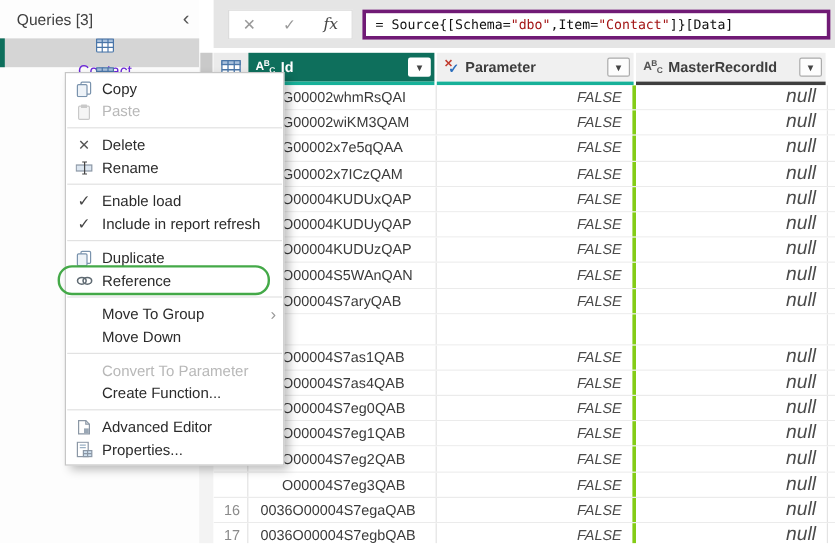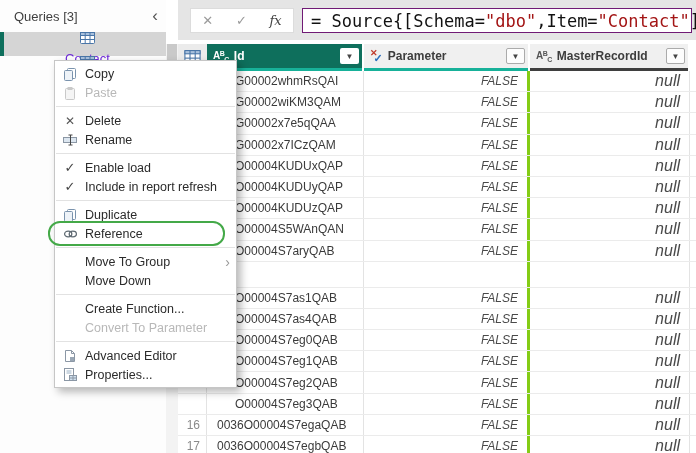--- a/index.html
+++ b/index.html
@@ -23,22 +23,22 @@
 
   
   .formula-bar{position:absolute;left:178px;top:0;width:518px;height:40px;background:#e5e5e5;}
   .fb-buttons{position:absolute;left:12px;top:8px;width:104px;height:25px;background:#fff;
               border:1px solid #dcdcdc;box-sizing:border-box;display:flex;align-items:center;
               justify-content:space-around;}
   .fb-cancel{color:#9a9a9a;font-size:13px;cursor:pointer;}
   .fb-check{color:#9a9a9a;font-size:13px;cursor:pointer;}
   .fb-fx{font-family:"DejaVu Serif",serif;font-style:italic;font-size:13px;color:#444;cursor:pointer;}
   .fb-input{position:absolute;left:124px;top:8px;right:4px;height:25px;background:#fff;
-            border:1px solid #701a75;box-sizing:border-box;display:flex;align-items:center;
-            padding-left:8px;font-family:"DejaVu Sans Mono",monospace;font-size:17px;white-space:pre;}
+            border:3px solid #701a75;box-sizing:border-box;display:flex;align-items:center;
+            padding-left:8px;font-family:"DejaVu Sans Mono",monospace;font-size:11px;white-space:pre;}
   .fb-input .code{color:#111;}
   .fb-input .string{color:#a31515;}
 
   
   .grid{position:absolute;left:178px;top:44px;width:518px;height:409px;background:#fff;}
   .hdr{position:absolute;top:0;height:24px;box-sizing:border-box;display:flex;align-items:center;
        font-size:12px;font-weight:bold;cursor:pointer;}
   .hdr-corner{left:0;width:29px;background:#ebebeb;justify-content:center;}
   .hdr-id{left:29px;width:155px;background:#0e6f5c;color:#fff;padding:0 3px 0 6px;gap:5px;}
   .hdr-isdel{left:186px;width:164px;background:#f0f0f0;color:#3d3d3d;padding:0 3px 0 6px;gap:5px;}
@@ -374,27 +374,27 @@
       <div class="m-item">
         <span class="m-icon"></span>
         <span class="m-label">Move To Group</span>
         <span class="m-arrow">›</span>
       </div>
       <div class="m-item">
         <span class="m-icon"></span>
         <span class="m-label">Move Down</span>
       </div>
       <div class="m-sep"></div>
-      <div class="m-item">
-        <span class="m-icon"></span>
-        <span class="m-label">Create Function...</span>
-      </div>
       <div class="m-item disabled">
         <span class="m-icon"></span>
         <span class="m-label">Convert To Parameter</span>
+      </div>
+      <div class="m-item">
+        <span class="m-icon"></span>
+        <span class="m-label">Create Function...</span>
       </div>
       <div class="m-sep"></div>
       <div class="m-item">
         <span class="m-icon">
           <svg width="14" height="14" viewBox="0 0 14 14">
             <path d="M2.5 1.5 h6 l3 3 v8 h-9 z" fill="#fff" stroke="#8b97a5"></path>
             <path d="M8.5 1.5 v3 h3" fill="none" stroke="#8b97a5"></path>
             <rect x="7" y="8" width="4" height="4" fill="#9aa7b5"></rect>
           </svg>
         </span>

